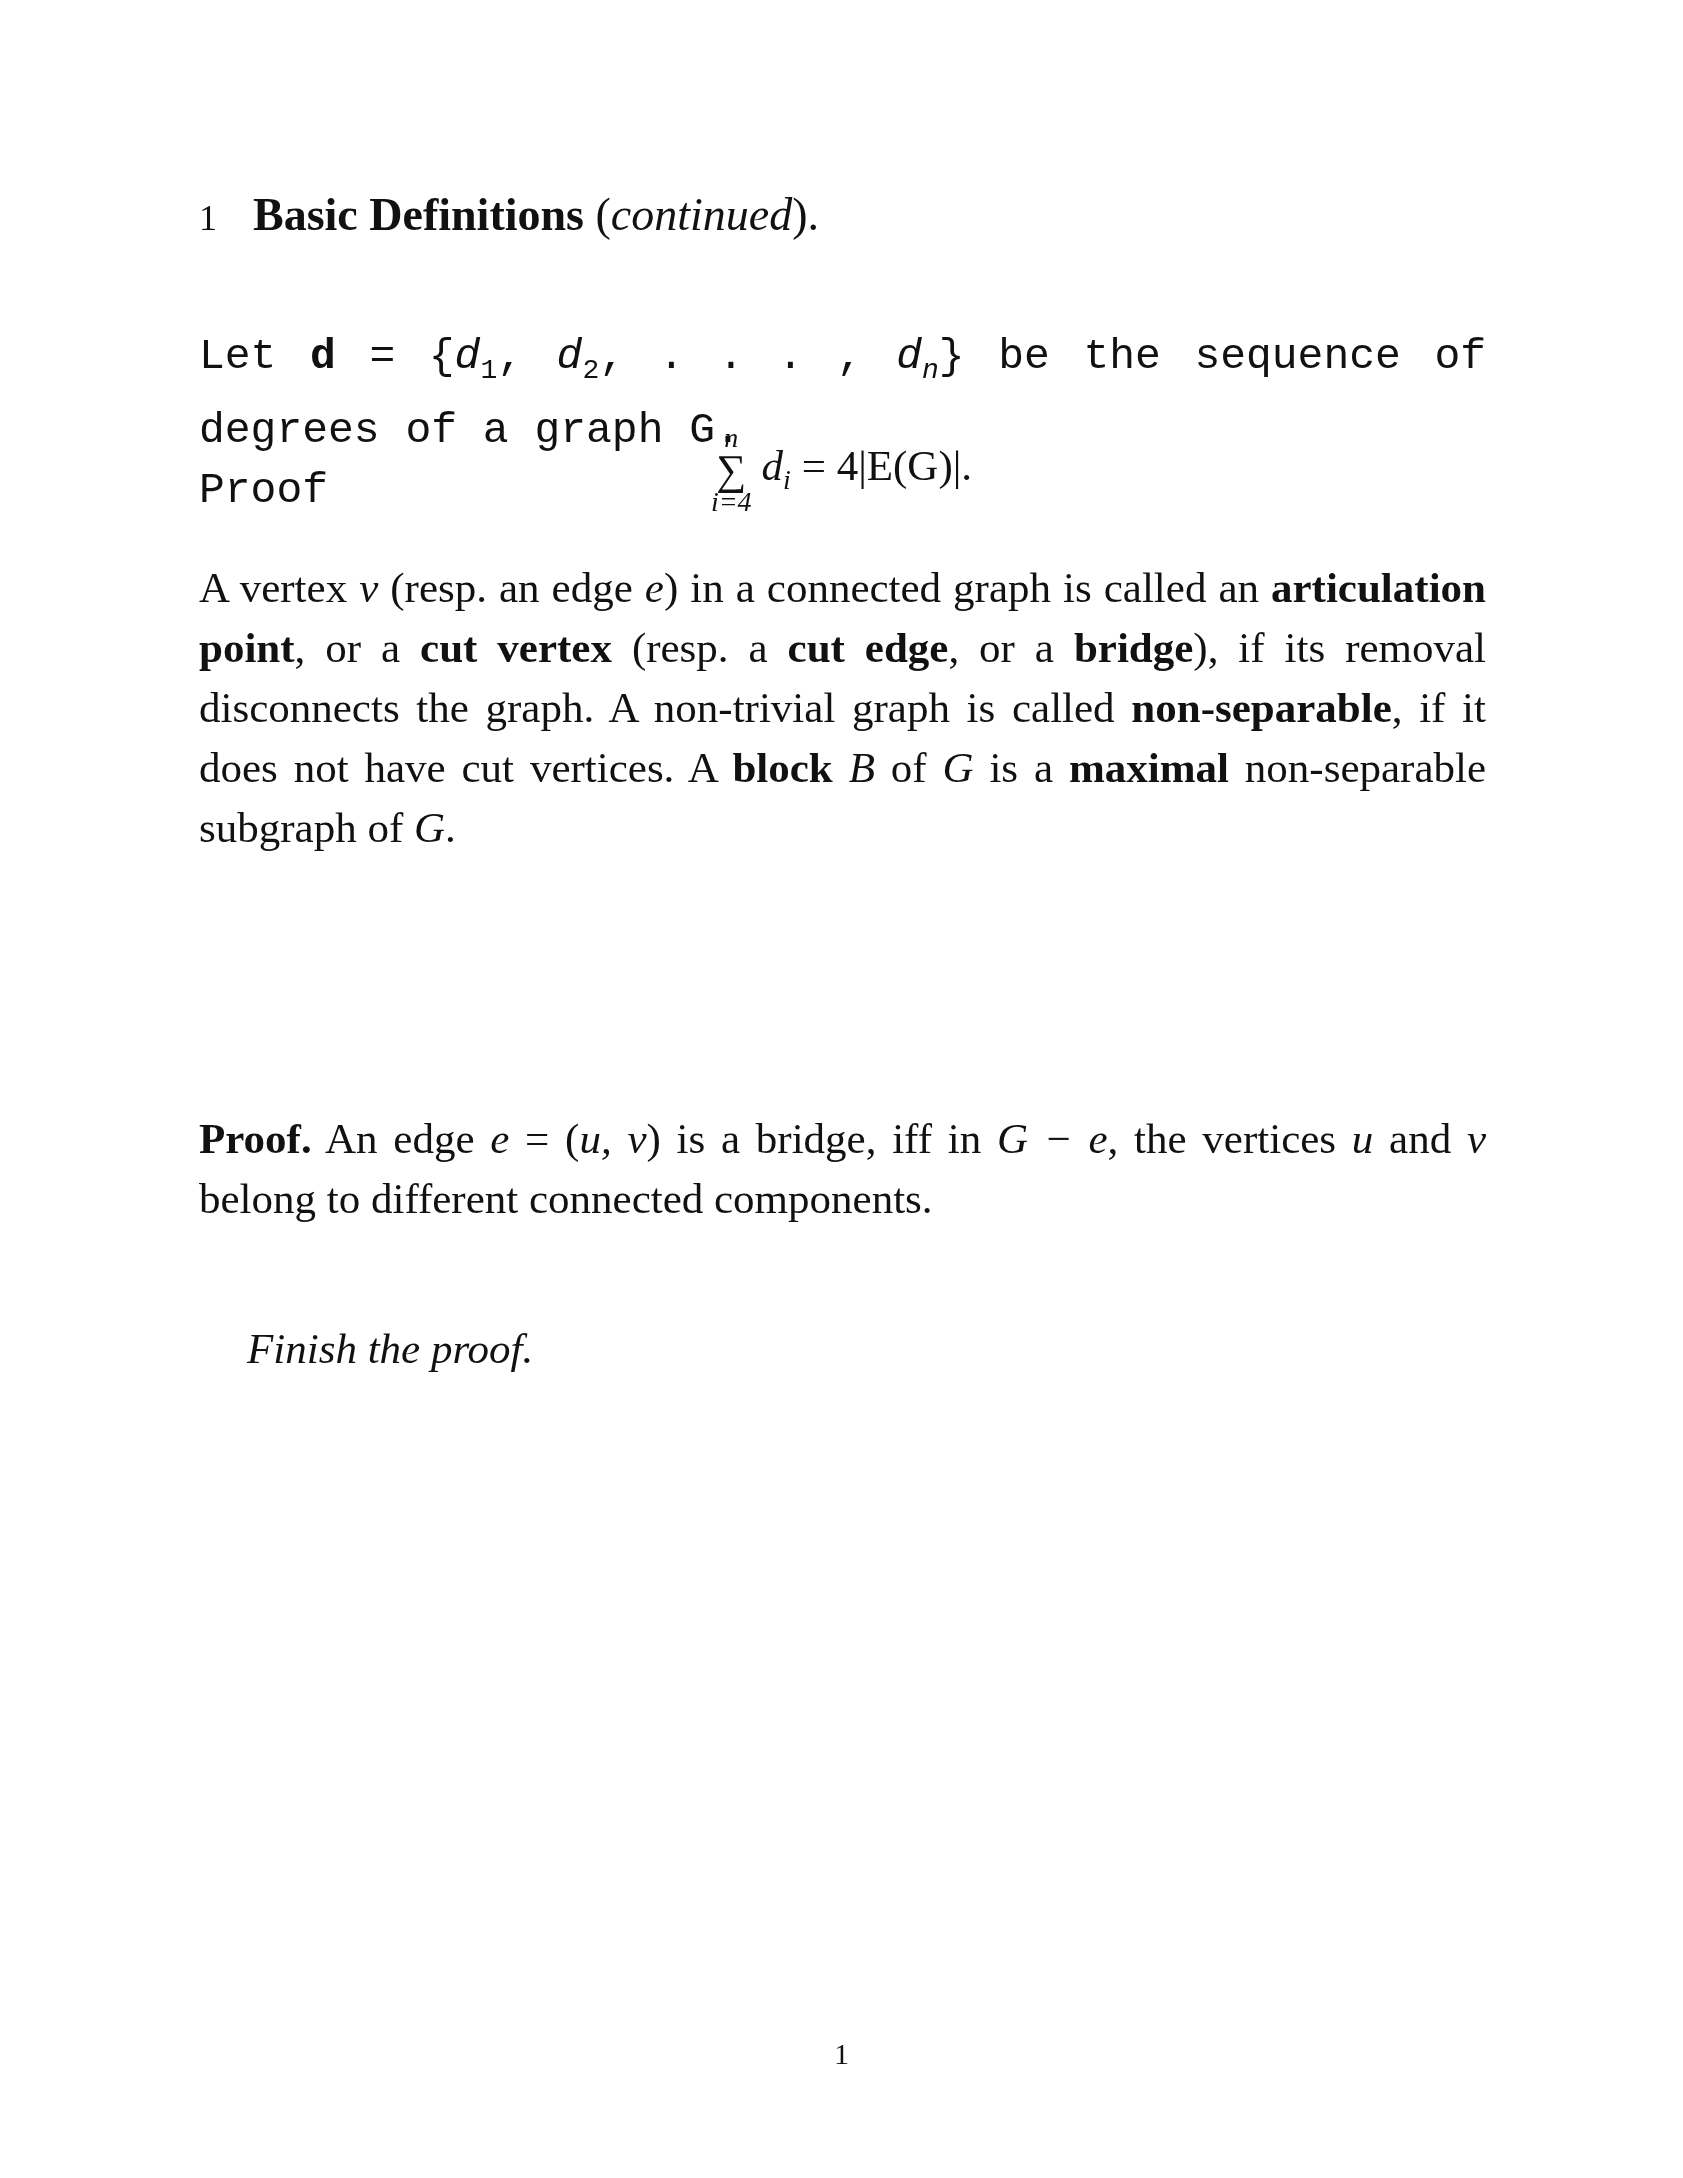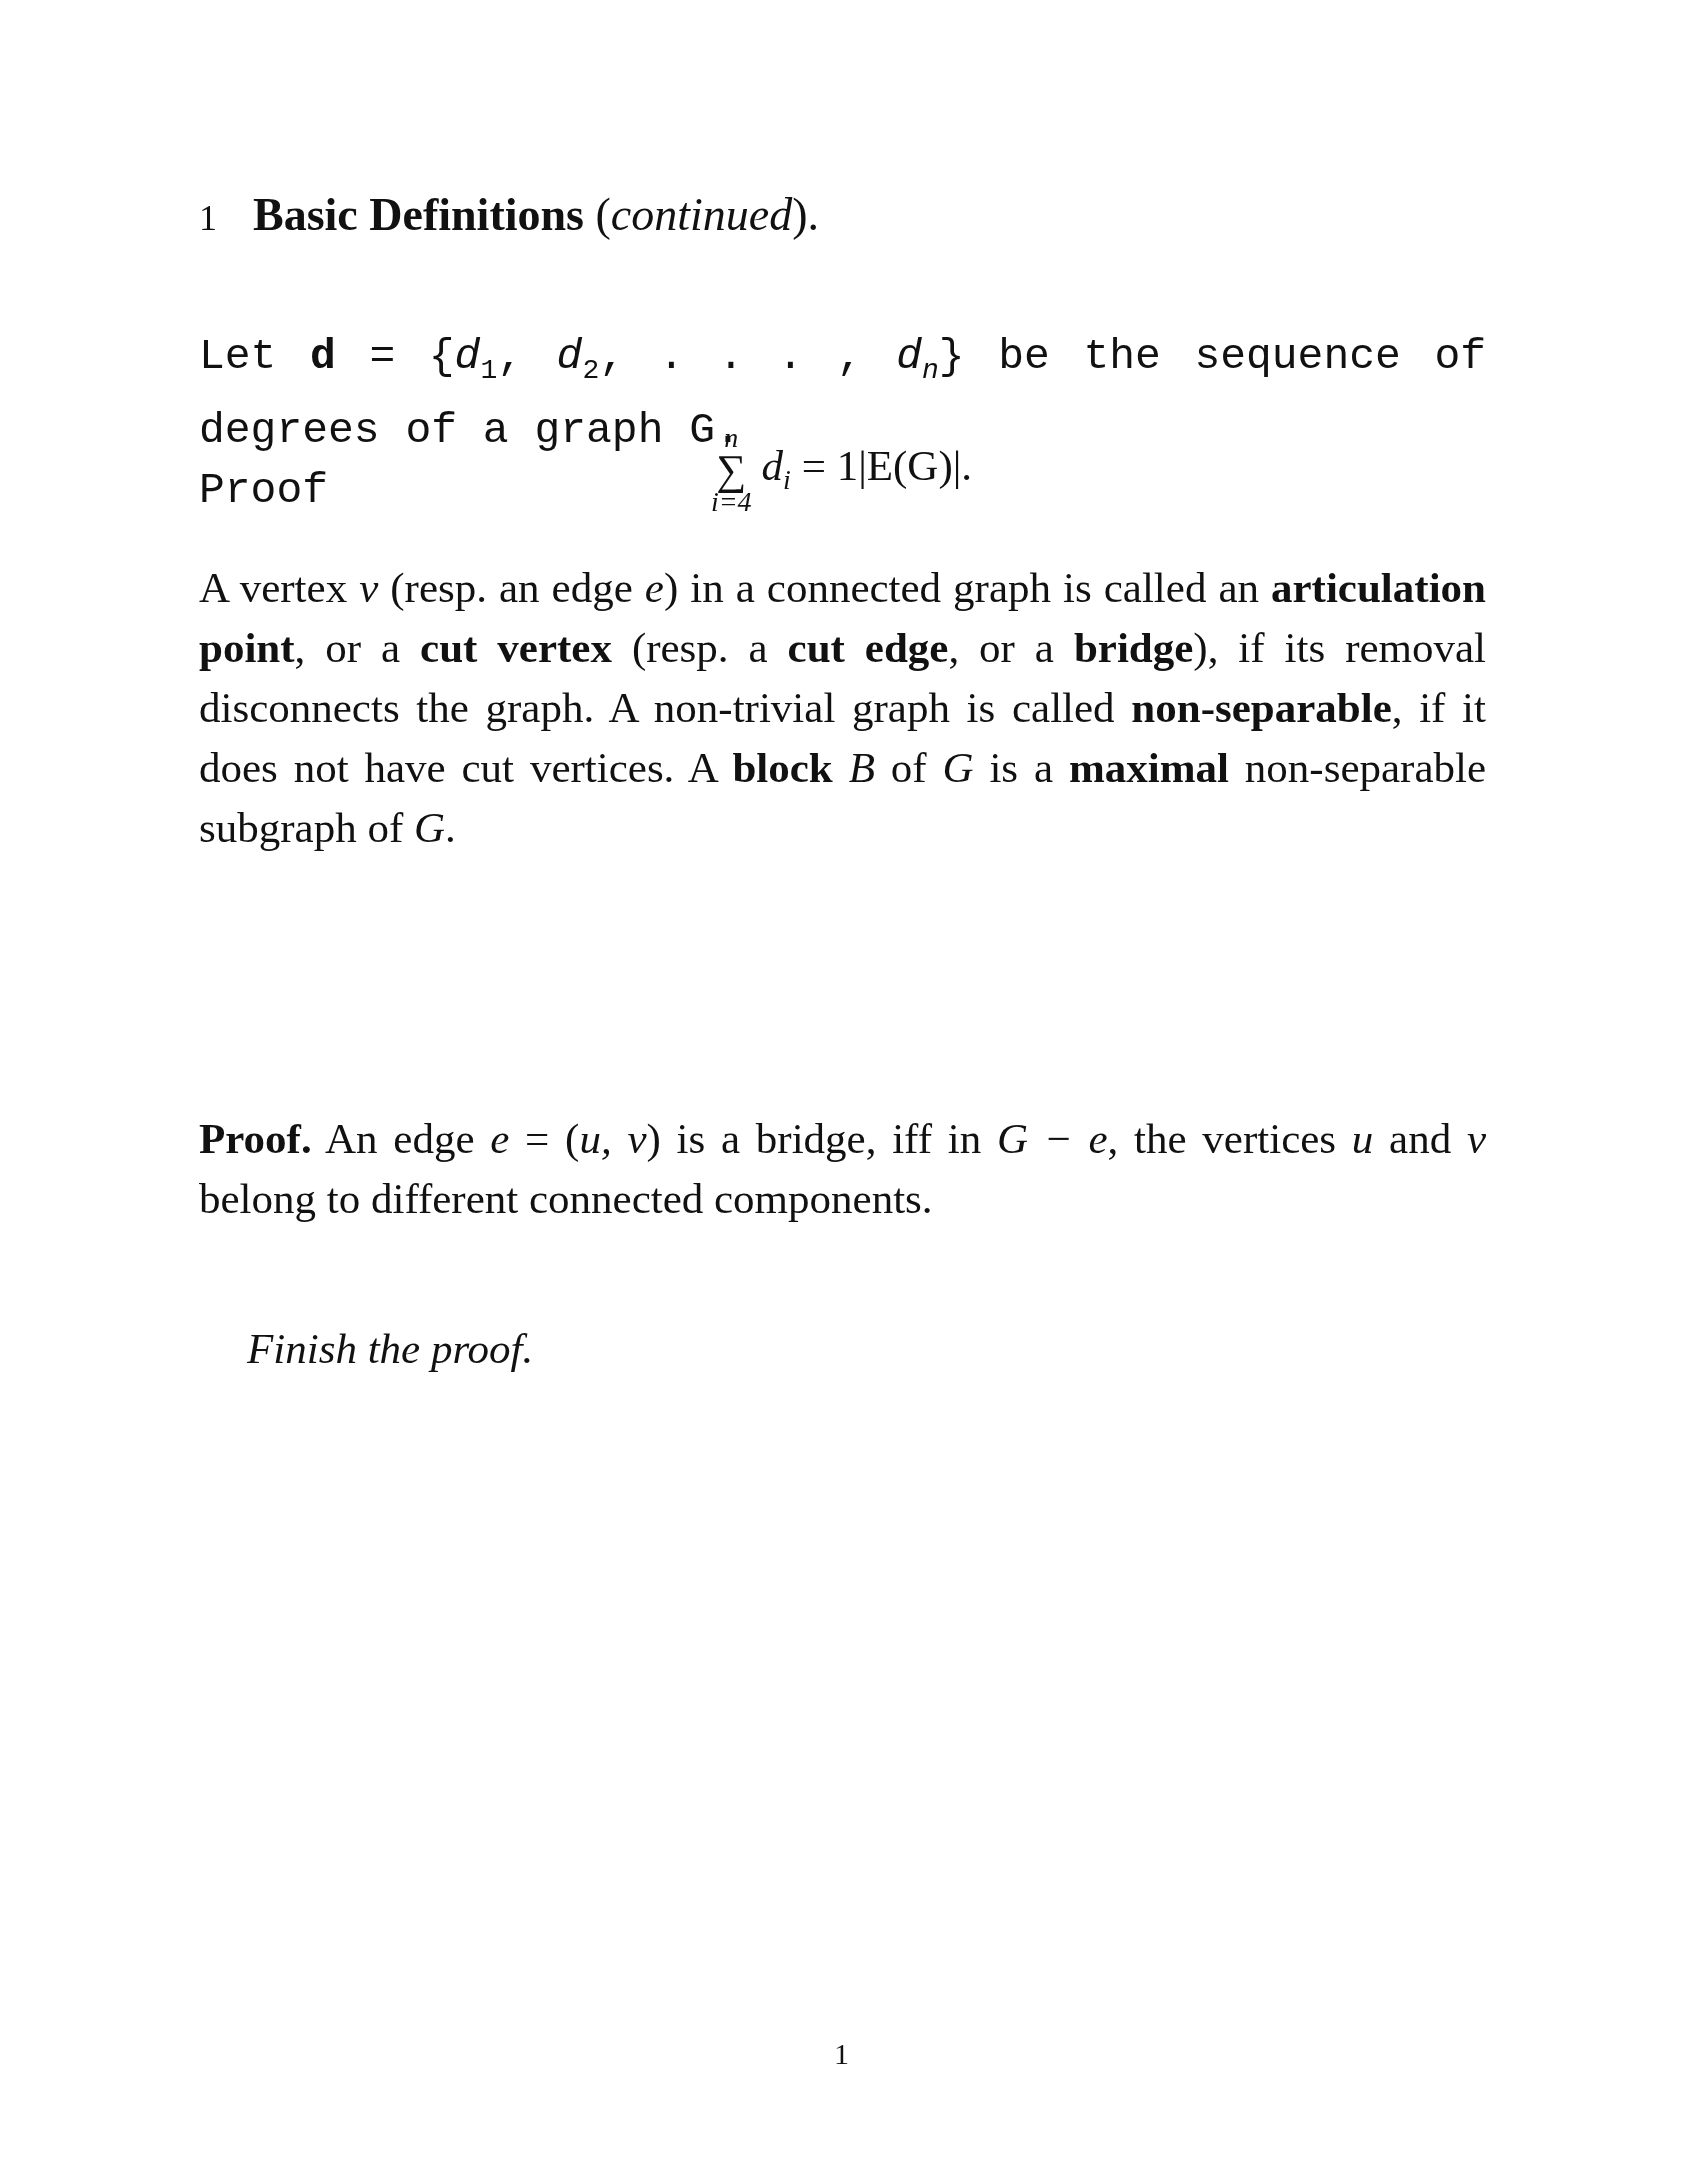--- a/index.html
+++ b/index.html
@@ -33,21 +33,21 @@
   <div class="para" style="top:327px;font-family:Liberation Mono, monospace;">
     <span>Let </span><span class="mb">d</span> = {<span class="m">d</span><sub>1</sub>, <span class="m">d</span><sub>2</sub>, . . . , <span class="m">d<sub>n</sub></span>}<span> be the sequence of degrees of a graph G.</span><br>
     <span>Proof</span>
   </div>
 
   <div class="eq" style="top:424px;">
     <span class="sum">
       <span class="top">n</span>
       <span class="sig">∑</span>
       <span class="bot">i=4</span>
-    </span><span class="m">d</span><sub class="m">i</sub><span> = 1|E(G)|.</span>
+    </span><span class="m">d</span><sub class="m">i</sub><span> = 4|E(G)|.</span>
   </div>
 
   <div class="para" style="top:558px;">
     <span>A vertex </span><span class="m">v</span><span> (resp.  an edge </span><span class="m">e</span><span>) in a connected graph is called an </span><b>articulation point</b><span>, or a </span><b>cut vertex</b><span> (resp.  a </span><b>cut edge</b><span>, or a </span><b>bridge</b><span>), if its removal disconnects the graph.  A non-trivial graph is called </span><b>non-separable</b><span>, if it does not have cut vertices. A </span><b>block</b><span> </span><span class="m">B</span><span> of </span><span class="m">G</span><span> is a </span><b>maximal</b><span> non-separable subgraph of </span><span class="m">G</span><span>.</span>
   </div>
 
 
   <div class="para" style="top:1109px;font-family:Liberation Serif, serif;">
     <b>Proof.</b><span> An edge </span><span class="m">e</span><span> = (</span><span class="m">u, v</span><span>) is a bridge, iff in </span><span class="m">G − e</span><span>, the vertices </span><span class="m">u</span><span> and </span><span class="m">v</span><span> belong to different connected components.</span>
   </div>

